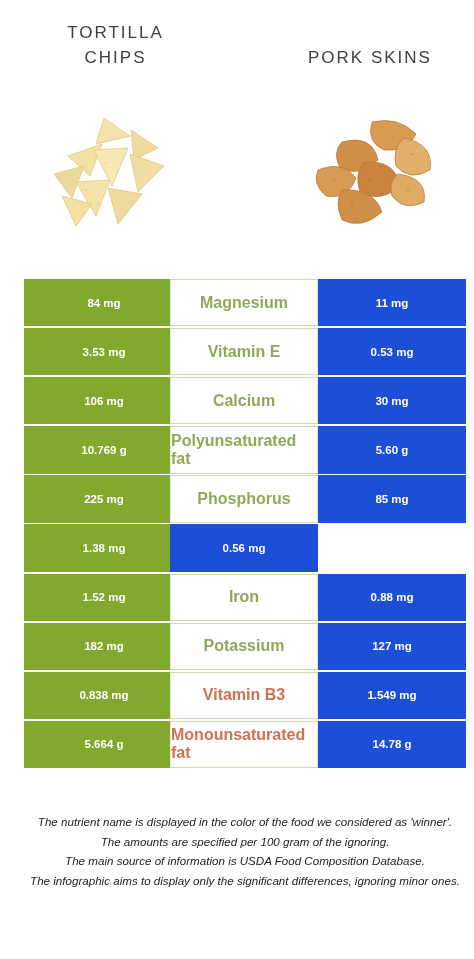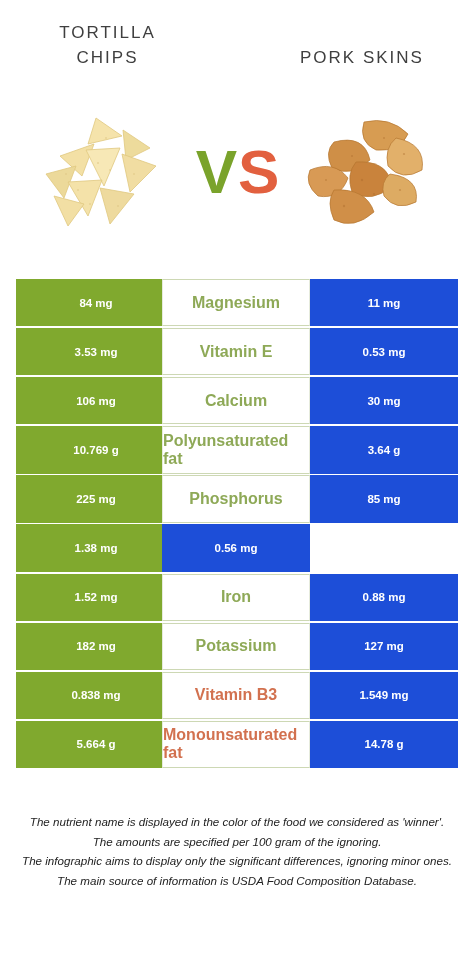--- a/index.html
+++ b/index.html
@@ -12,20 +12,21 @@
     background: #ffffff;
     font-family: "Liberation Sans", sans-serif;
     overflow: hidden;
   }
 
   .infographic {
     position: relative;
     width: 416px;
     height: 959px;
     background: #ffffff;
+    margin-left: 8px;
   }
 
   
   .header {
     position: absolute;
     top: 0;
     left: 0;
     width: 474px;
     height: 100px;
   }
@@ -171,23 +172,20 @@
           <circle cx="40" cy="82" r="1.1"></circle>
             <circle cx="96" cy="66" r="1"></circle>
           <circle cx="52" cy="96" r="1"></circle>
             <circle cx="80" cy="98" r="1.1"></circle>
           <circle cx="28" cy="66" r="1"></circle>
             <circle cx="68" cy="30" r="1"></circle>
         </g>
       </svg>
     </div>
 
-    <div class="vs">
-      <span class="v">V</span><span class="s">S</span>
-    </div>
 
     <div class="food-img food-right">
       <svg width="130" height="130" viewBox="0 0 130 130">
         <g stroke="#b5752f" stroke-width="0.7">
           <path d="M60,14 Q86,8 104,26 Q96,44 72,42 Q54,34 60,14 Z" fill="#d79c52"></path>
           <path d="M92,30 Q122,36 118,62 Q98,74 84,58 Q80,40 92,30 Z" fill="#e2b06a"></path>
           <path d="M30,34 Q60,26 66,52 Q48,70 28,60 Q20,44 30,34 Z" fill="#cf8f47"></path>
           <path d="M6,62 Q30,52 44,70 Q36,92 14,88 Q0,76 6,62 Z" fill="#d89a55"></path>
           <path d="M52,54 Q84,52 88,78 Q68,96 48,84 Q42,66 52,54 Z" fill="#c9833c"></path>
           <path d="M86,66 Q116,70 112,94 Q92,104 80,88 Q76,74 86,66 Z" fill="#ddab63"></path>
@@ -220,21 +218,21 @@
         <div class="cell cell-right">0.53 mg</div>
       </div>
       <div class="row">
         <div class="cell cell-left">106 mg</div>
         <div class="cell cell-mid win-green">Calcium</div>
         <div class="cell cell-right">30 mg</div>
       </div>
       <div class="row">
         <div class="cell cell-left">10.769 g</div>
         <div class="cell cell-mid win-green">Polyunsaturated fat</div>
-        <div class="cell cell-right">3.64 g</div>
+        <div class="cell cell-right">5.60 g</div>
       </div>
       <div class="row">
         <div class="cell cell-left">225 mg</div>
         <div class="cell cell-mid win-green">Phosphorus</div>
         <div class="cell cell-right">85 mg</div>
       </div>
       <div class="row">
         <div class="cell cell-left">1.38 mg</div>
         <div class="cell cell-right">0.56 mg</div>
       </div>
@@ -256,17 +254,17 @@
       <div class="row">
         <div class="cell cell-left">5.664 g</div>
         <div class="cell cell-mid win-orange">Monounsaturated fat</div>
         <div class="cell cell-right">14.78 g</div>
       </div>
     </div>
 
   <div class="footer">
     <p>The nutrient name is displayed in the color of the food we considered as 'winner'.</p>
     <p>The amounts are specified per 100 gram of the ignoring.</p>
+    <p>The main source of information is USDA Food Composition Database.</p>
     <p>The infographic aims to display only the significant differences, ignoring minor ones.</p>
-    <p>The main source of information is USDA Food Composition Database.</p>
   </div>
 
 </div>
 
 </body></html>

